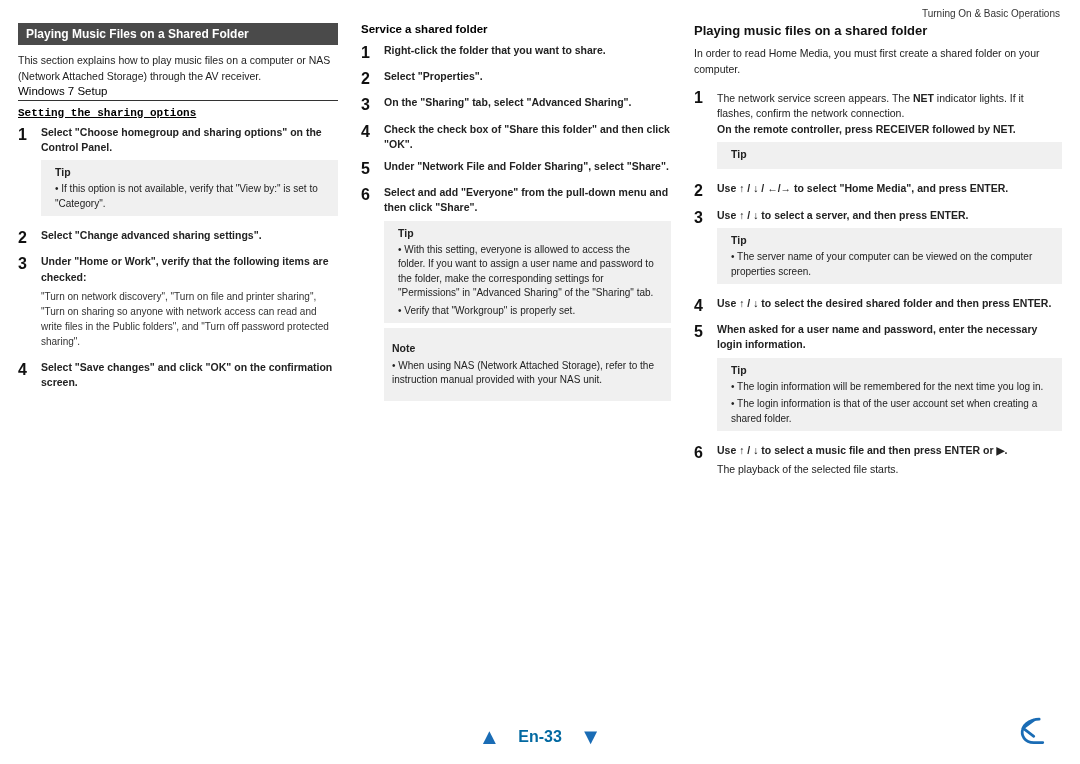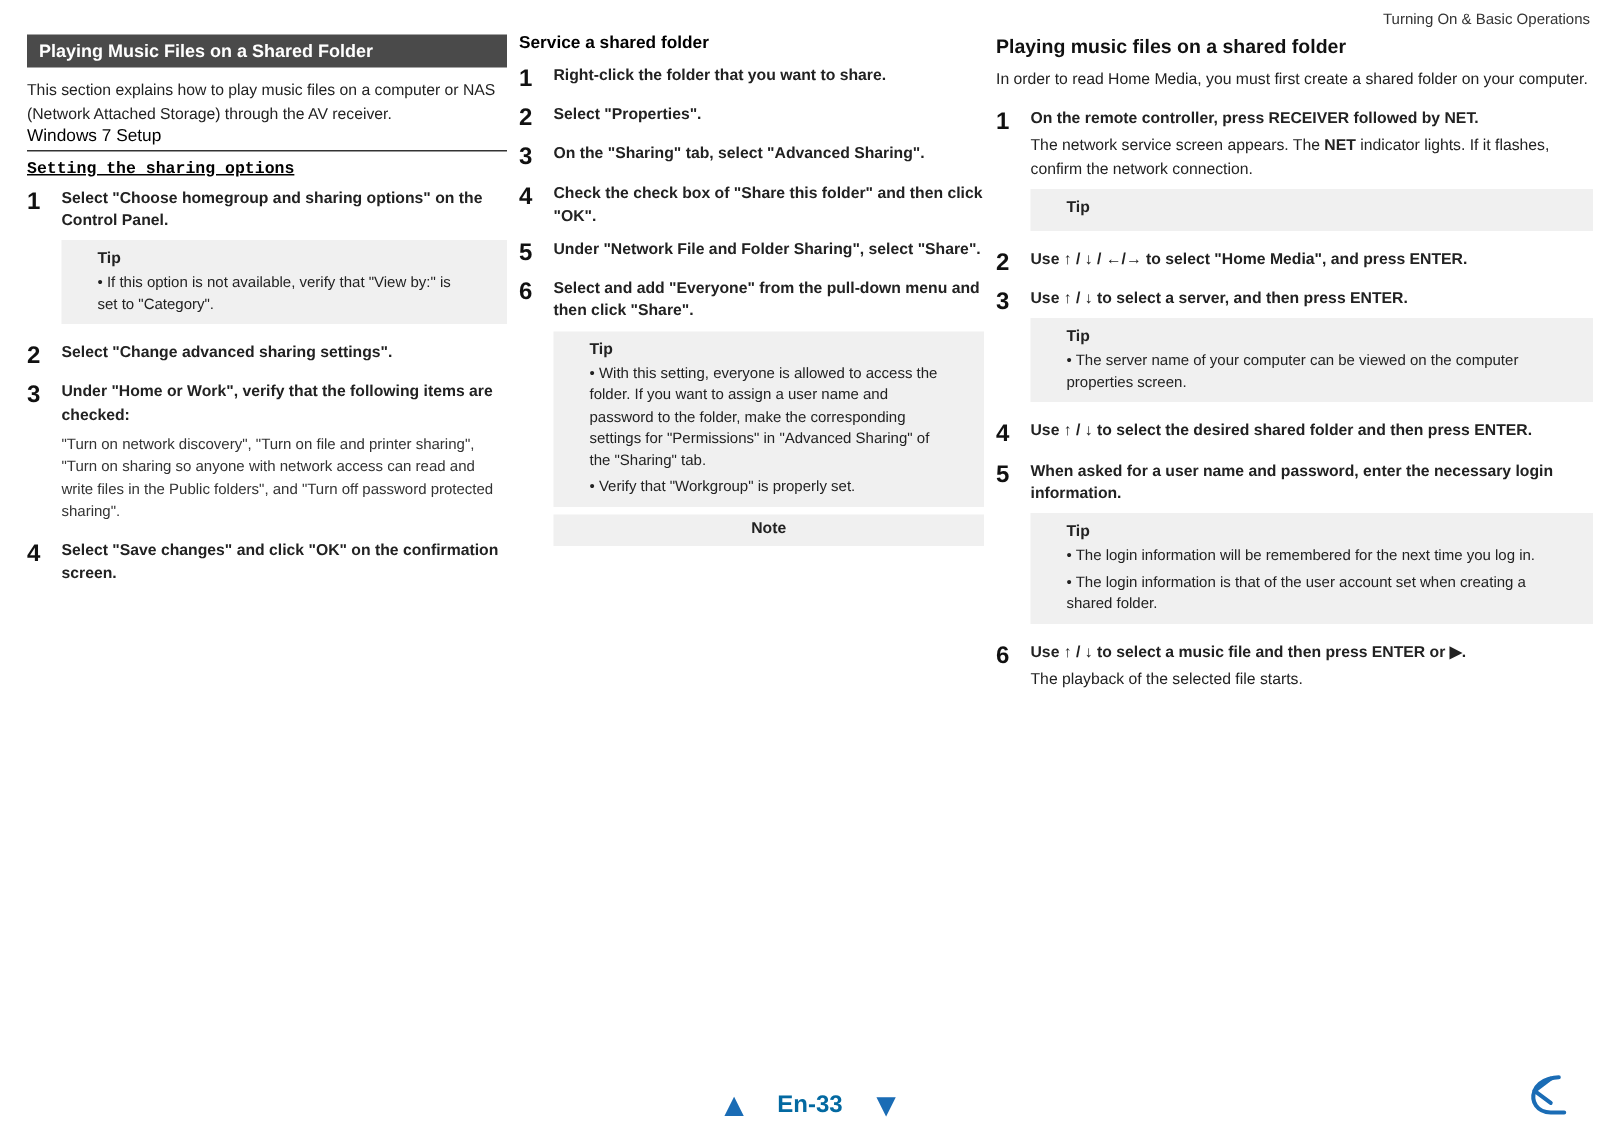--- a/index.html
+++ b/index.html
@@ -17,21 +17,21 @@
       text-align: right;
       font-size: 10px;
       padding: 8px 20px 4px 32px;
       color: #333;
     }
 
     .main-content {
       display: flex;
       flex-direction: row;
       padding: 0 18px;
-      gap: 8px;
+      gap: 23px;
     }
 
     
     .left-col {
       width: 320px;
       flex-shrink: 0;
     }
 
     
     .mid-col {
@@ -103,39 +103,38 @@
       font-size: 10.5px;
     }
 
     .list-content strong {
       font-weight: bold;
     }
 
     .tip-box {
       background: #f0f0f0;
       border: none;
-      padding: 5px 24px;
+      padding: 5px 14px;
       margin: 5px 0 5px 0;
       font-size: 10px;
       line-height: 1.45;
     }
 
     .tip-box .tip-title {
       font-weight: bold;
       font-size: 10.5px;
       margin-bottom: 2px;
     }
 
     .note-box {
       background: #f0f0f0;
-      padding: 2px 8px;
+      padding: 13px 8px;
       margin: 5px 0;
       font-size: 10px;
       line-height: 1.45;
-      text-align: center;
     }
 
     .note-box .note-title {
       font-weight: bold;
       font-size: 10.5px;
       margin-bottom: 2px;
     }
 
     .indent-text {
       font-size: 10px;
@@ -292,37 +291,38 @@
         <span class="num">6</span>
         <div class="list-content">
           <strong>Select and add "Everyone" from the pull-down menu and then click "Share".</strong>
           <div class="tip-box">
             <div class="tip-title">Tip</div>
             <div>• With this setting, everyone is allowed to access the folder. If you want to assign a user name and password to the folder, make the corresponding settings for "Permissions" in "Advanced Sharing" of the "Sharing" tab.</div>
             <div style="margin-top:3px;">• Verify that "Workgroup" is properly set.</div>
           </div>
           <div class="note-box">
             <div class="note-title">Note</div>
+            <div>• When using NAS (Network Attached Storage), refer to the instruction manual provided with your NAS unit.</div>
           </div>
         </div>
       </li>
     </ol>
   </div>
 
   <div class="right-col">
     <div class="right-title">Playing music files on a shared folder</div>
     <p class="playing-intro">In order to read Home Media, you must first create a shared folder on your computer.</p>
 
     <ol class="numbered-list">
 
       <li>
         <span class="num">1</span>
         <div class="list-content">
+          <div style="margin-top:3px; font-size:10.5px; line-height:1.5;">The network service screen appears. The <strong>NET</strong> indicator lights. If it flashes, confirm the network connection.</div>
           <div><strong>On the remote controller, press <span style="font-weight:bold;">RECEIVER</span> followed by <span style="font-weight:bold;">NET</span>.</strong></div>
-          <div style="margin-top:3px; font-size:10.5px; line-height:1.5;">The network service screen appears. The <strong>NET</strong> indicator lights. If it flashes, confirm the network connection.</div>
           <div class="tip-box">
             <div class="tip-title">Tip</div>
           </div>
         </div>
       </li>
 
       <li>
         <span class="num">2</span>
         <div class="list-content">
           <strong>Use ↑ / ↓ / ←/→ to select "Home Media", and press ENTER.</strong>

